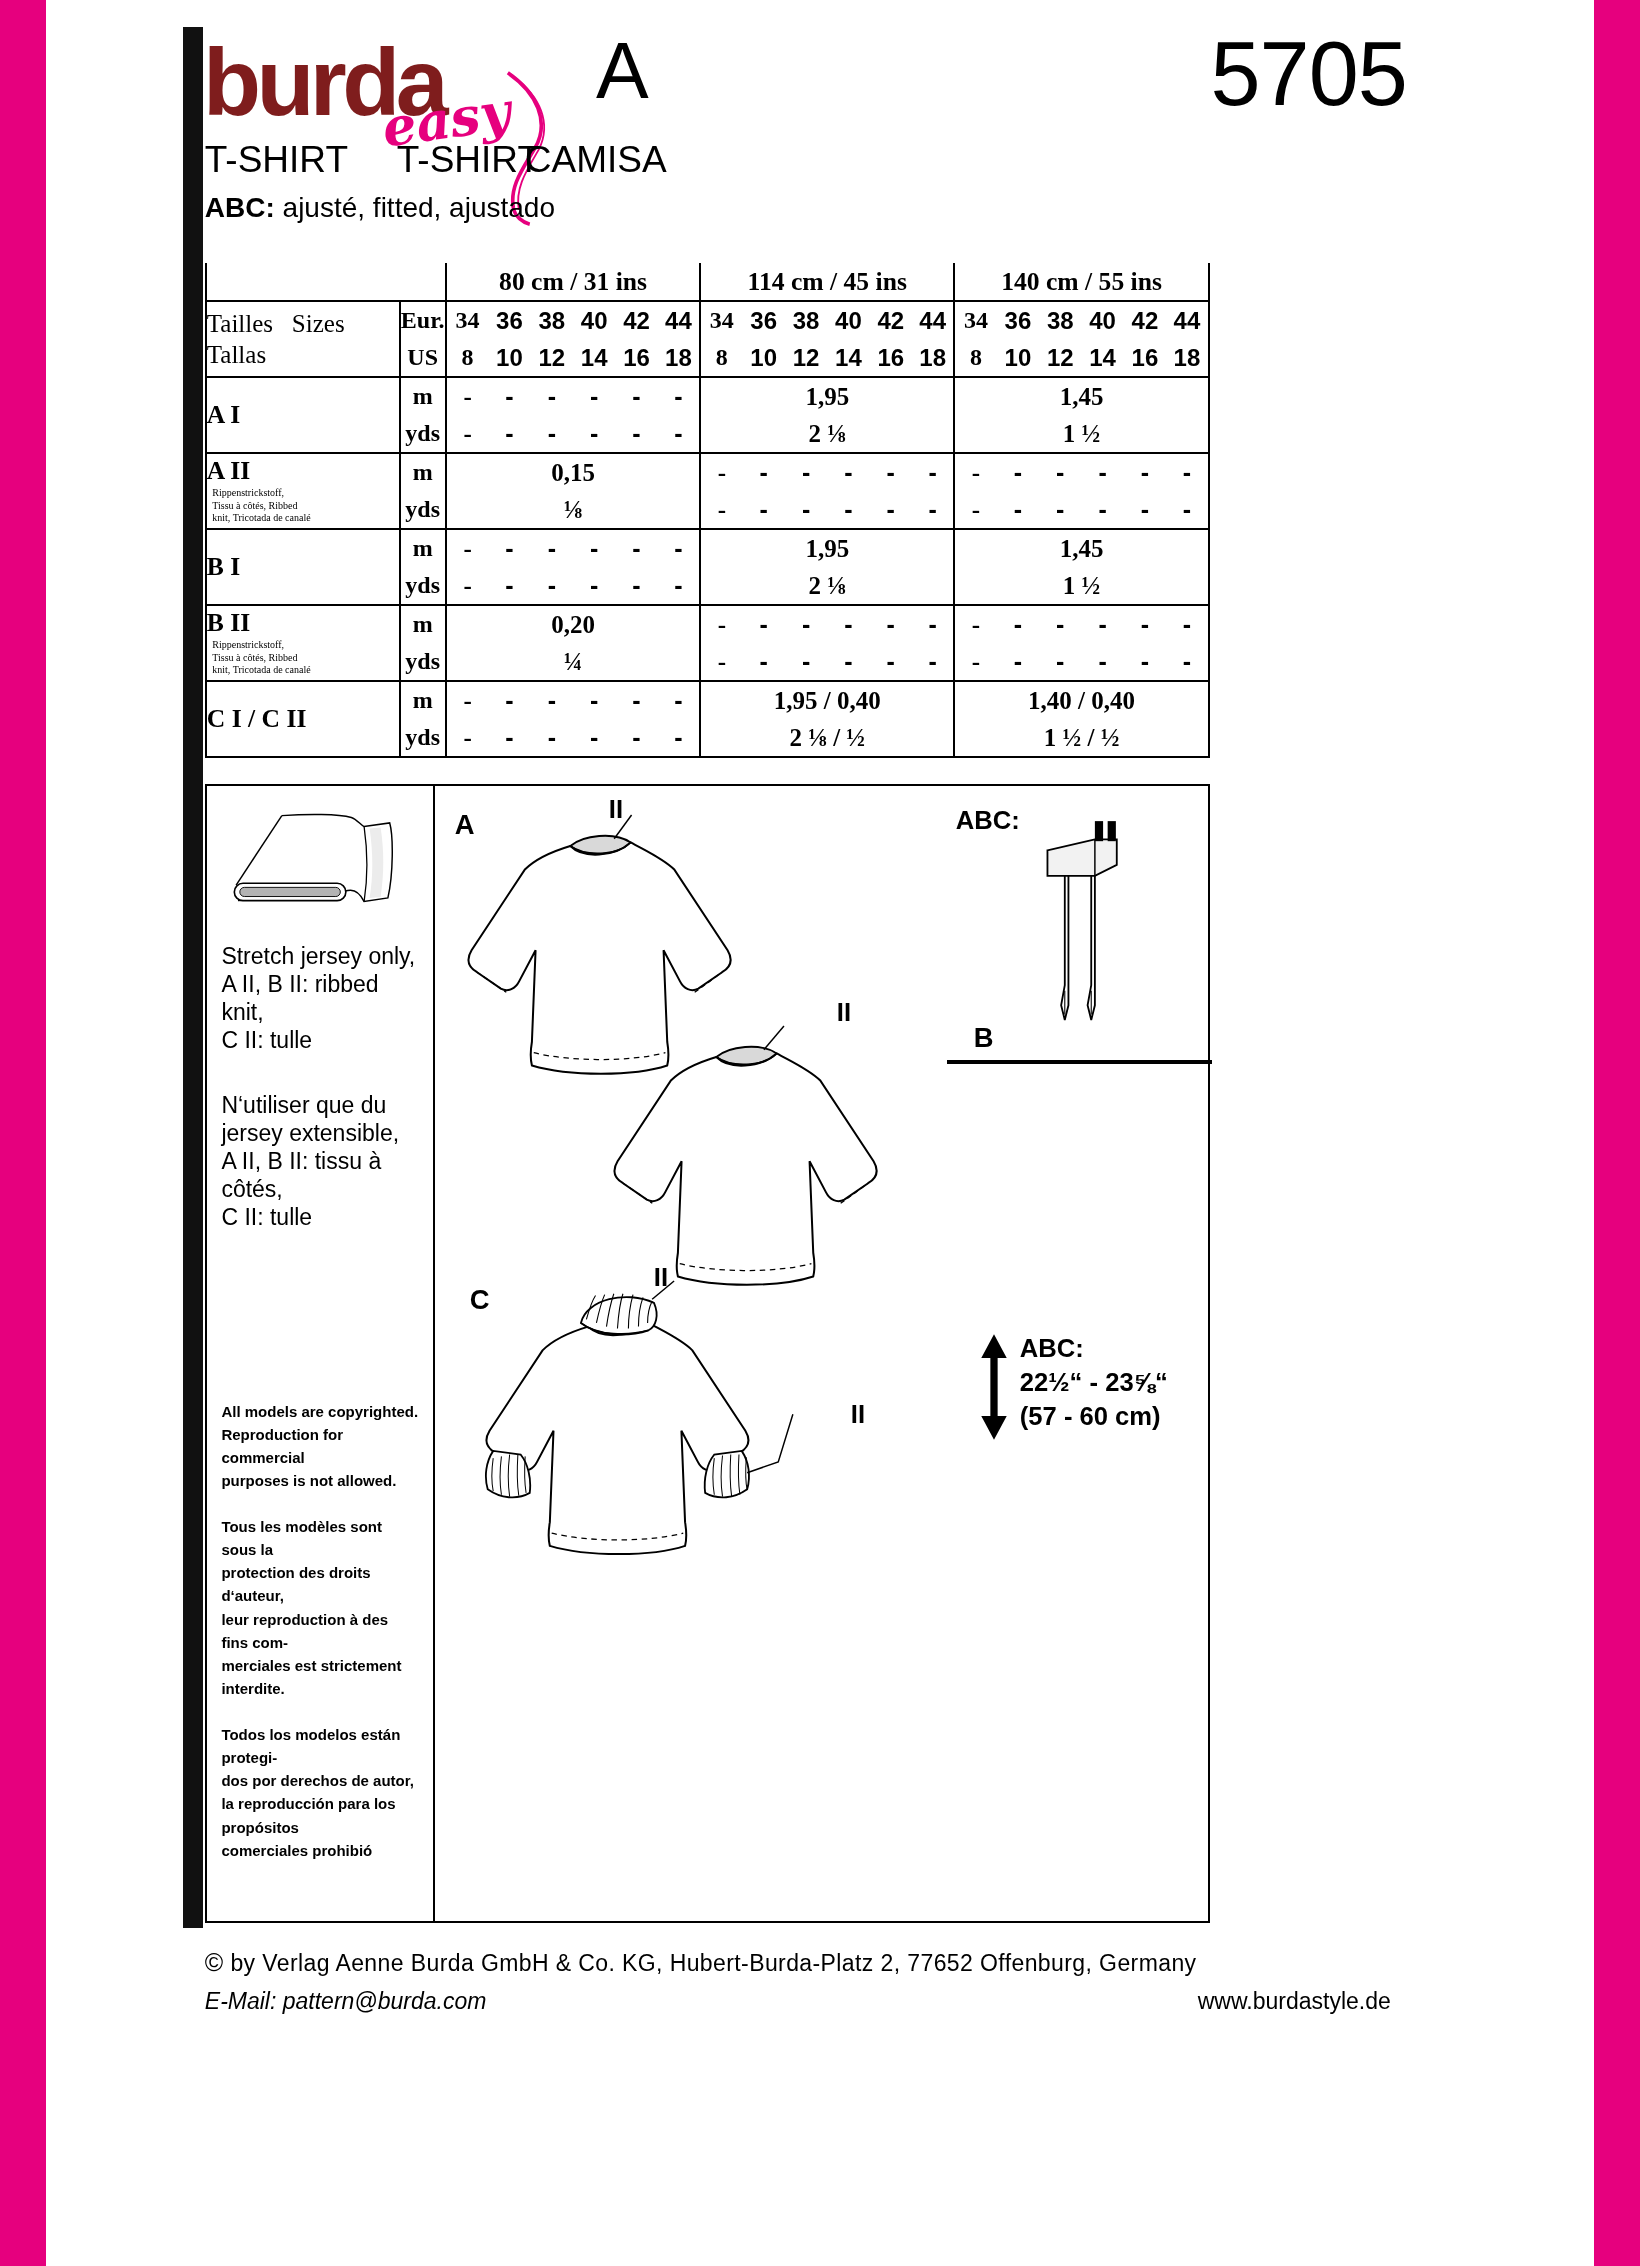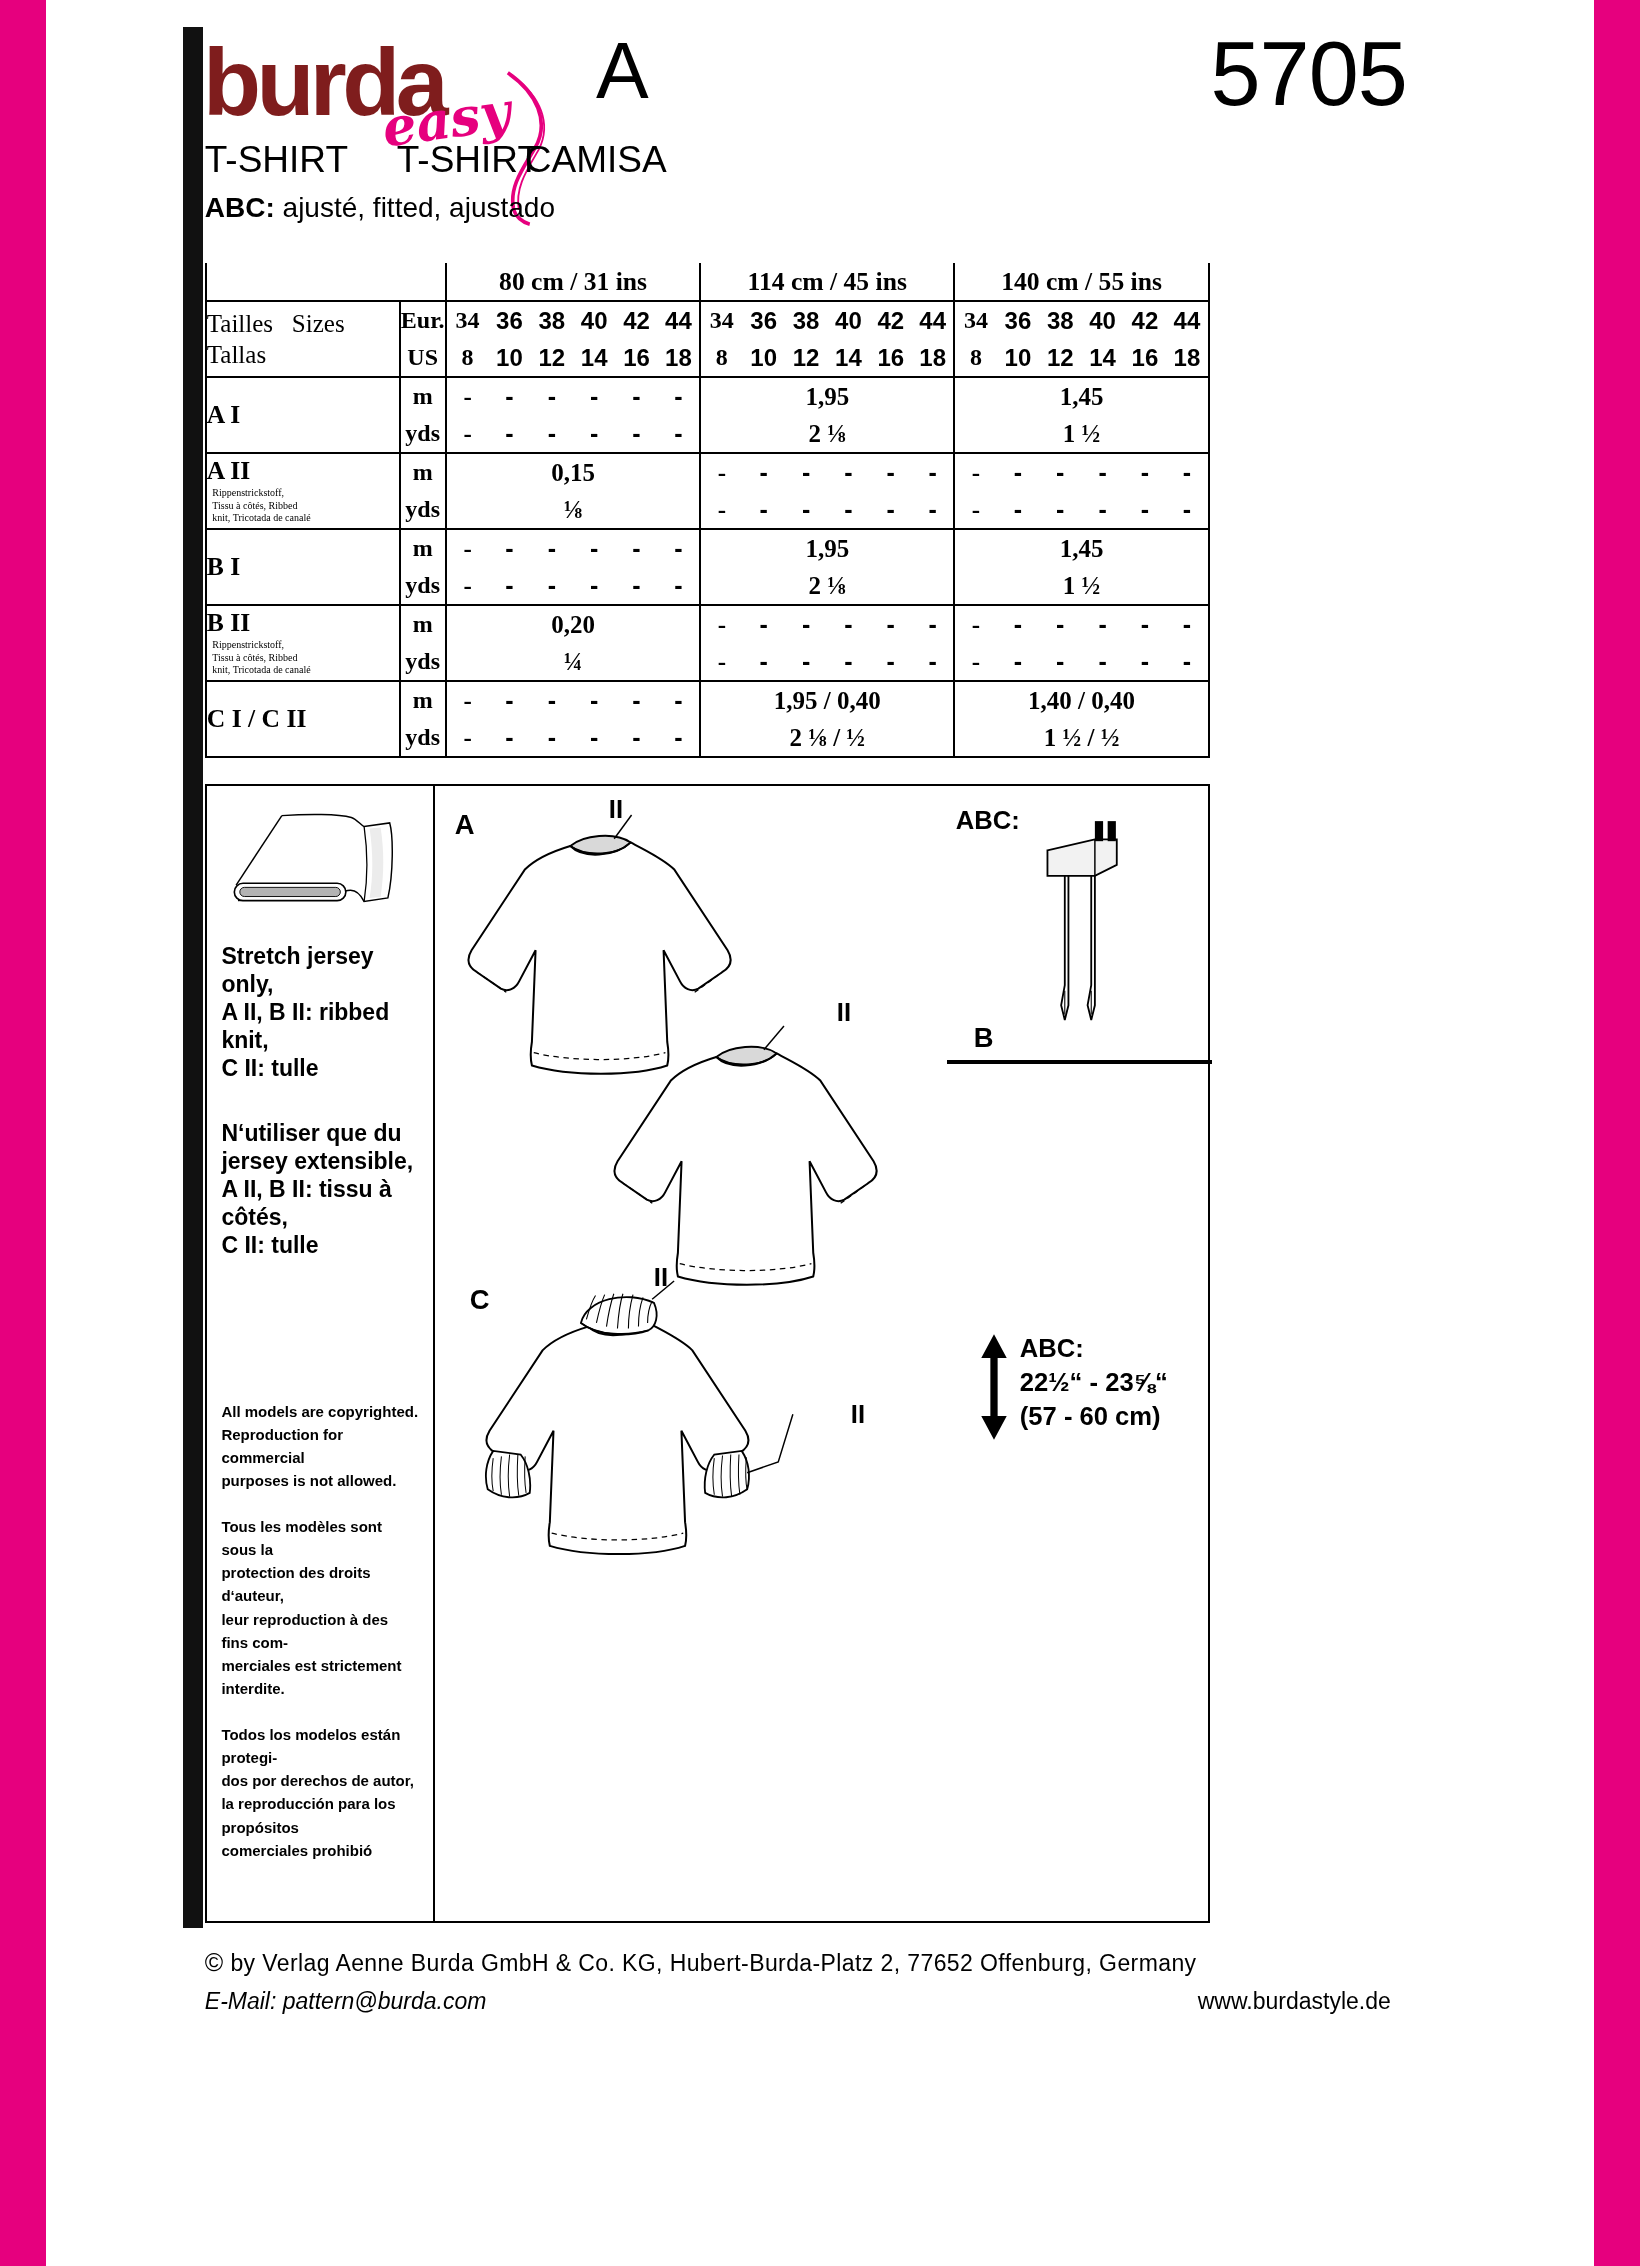--- a/index.html
+++ b/index.html
@@ -91,21 +91,21 @@
   .panel {
     position:absolute; left:1.8px; top:784px;
     width:1005px; height:1139px;
     border:2.7px solid #000;
     background:#fff;
   }
   .panel-divider { position:absolute; left:226px; top:0; bottom:0; width:2.7px; background:#000; }
 
   .sidecol { position:absolute; left:0; top:0; width:226px; height:100%; padding:16.4px 14.6px 0 14.6px; }
   .fabric-icon { margin:7.3px 0 33px 5.5px; }
-  .side-text { font-size:23px; line-height:1.22; margin-bottom:37px;font-weight:bold; }
+  .side-text { font-size:23px; line-height:1.22; margin-bottom:37px; }
   .copy-block { position:absolute; left:14.6px; bottom:37px; width:197px; }
   .copy-p { font-size:15px; font-weight:700; line-height:1.55; margin-bottom:22px; }
 
   .figures { position:absolute; left:228px; top:0; right:0; bottom:0; }
 
   .fig-letter { position:absolute; font-size:27.4px; font-weight:700; }
   .mark-II { position:absolute; font-size:25.6px; font-weight:700; }
   .mark-I  { position:absolute; font-size:25.6px; font-weight:700; }
 
   .abc-label { position:absolute; font-size:25.6px; font-weight:700; }

